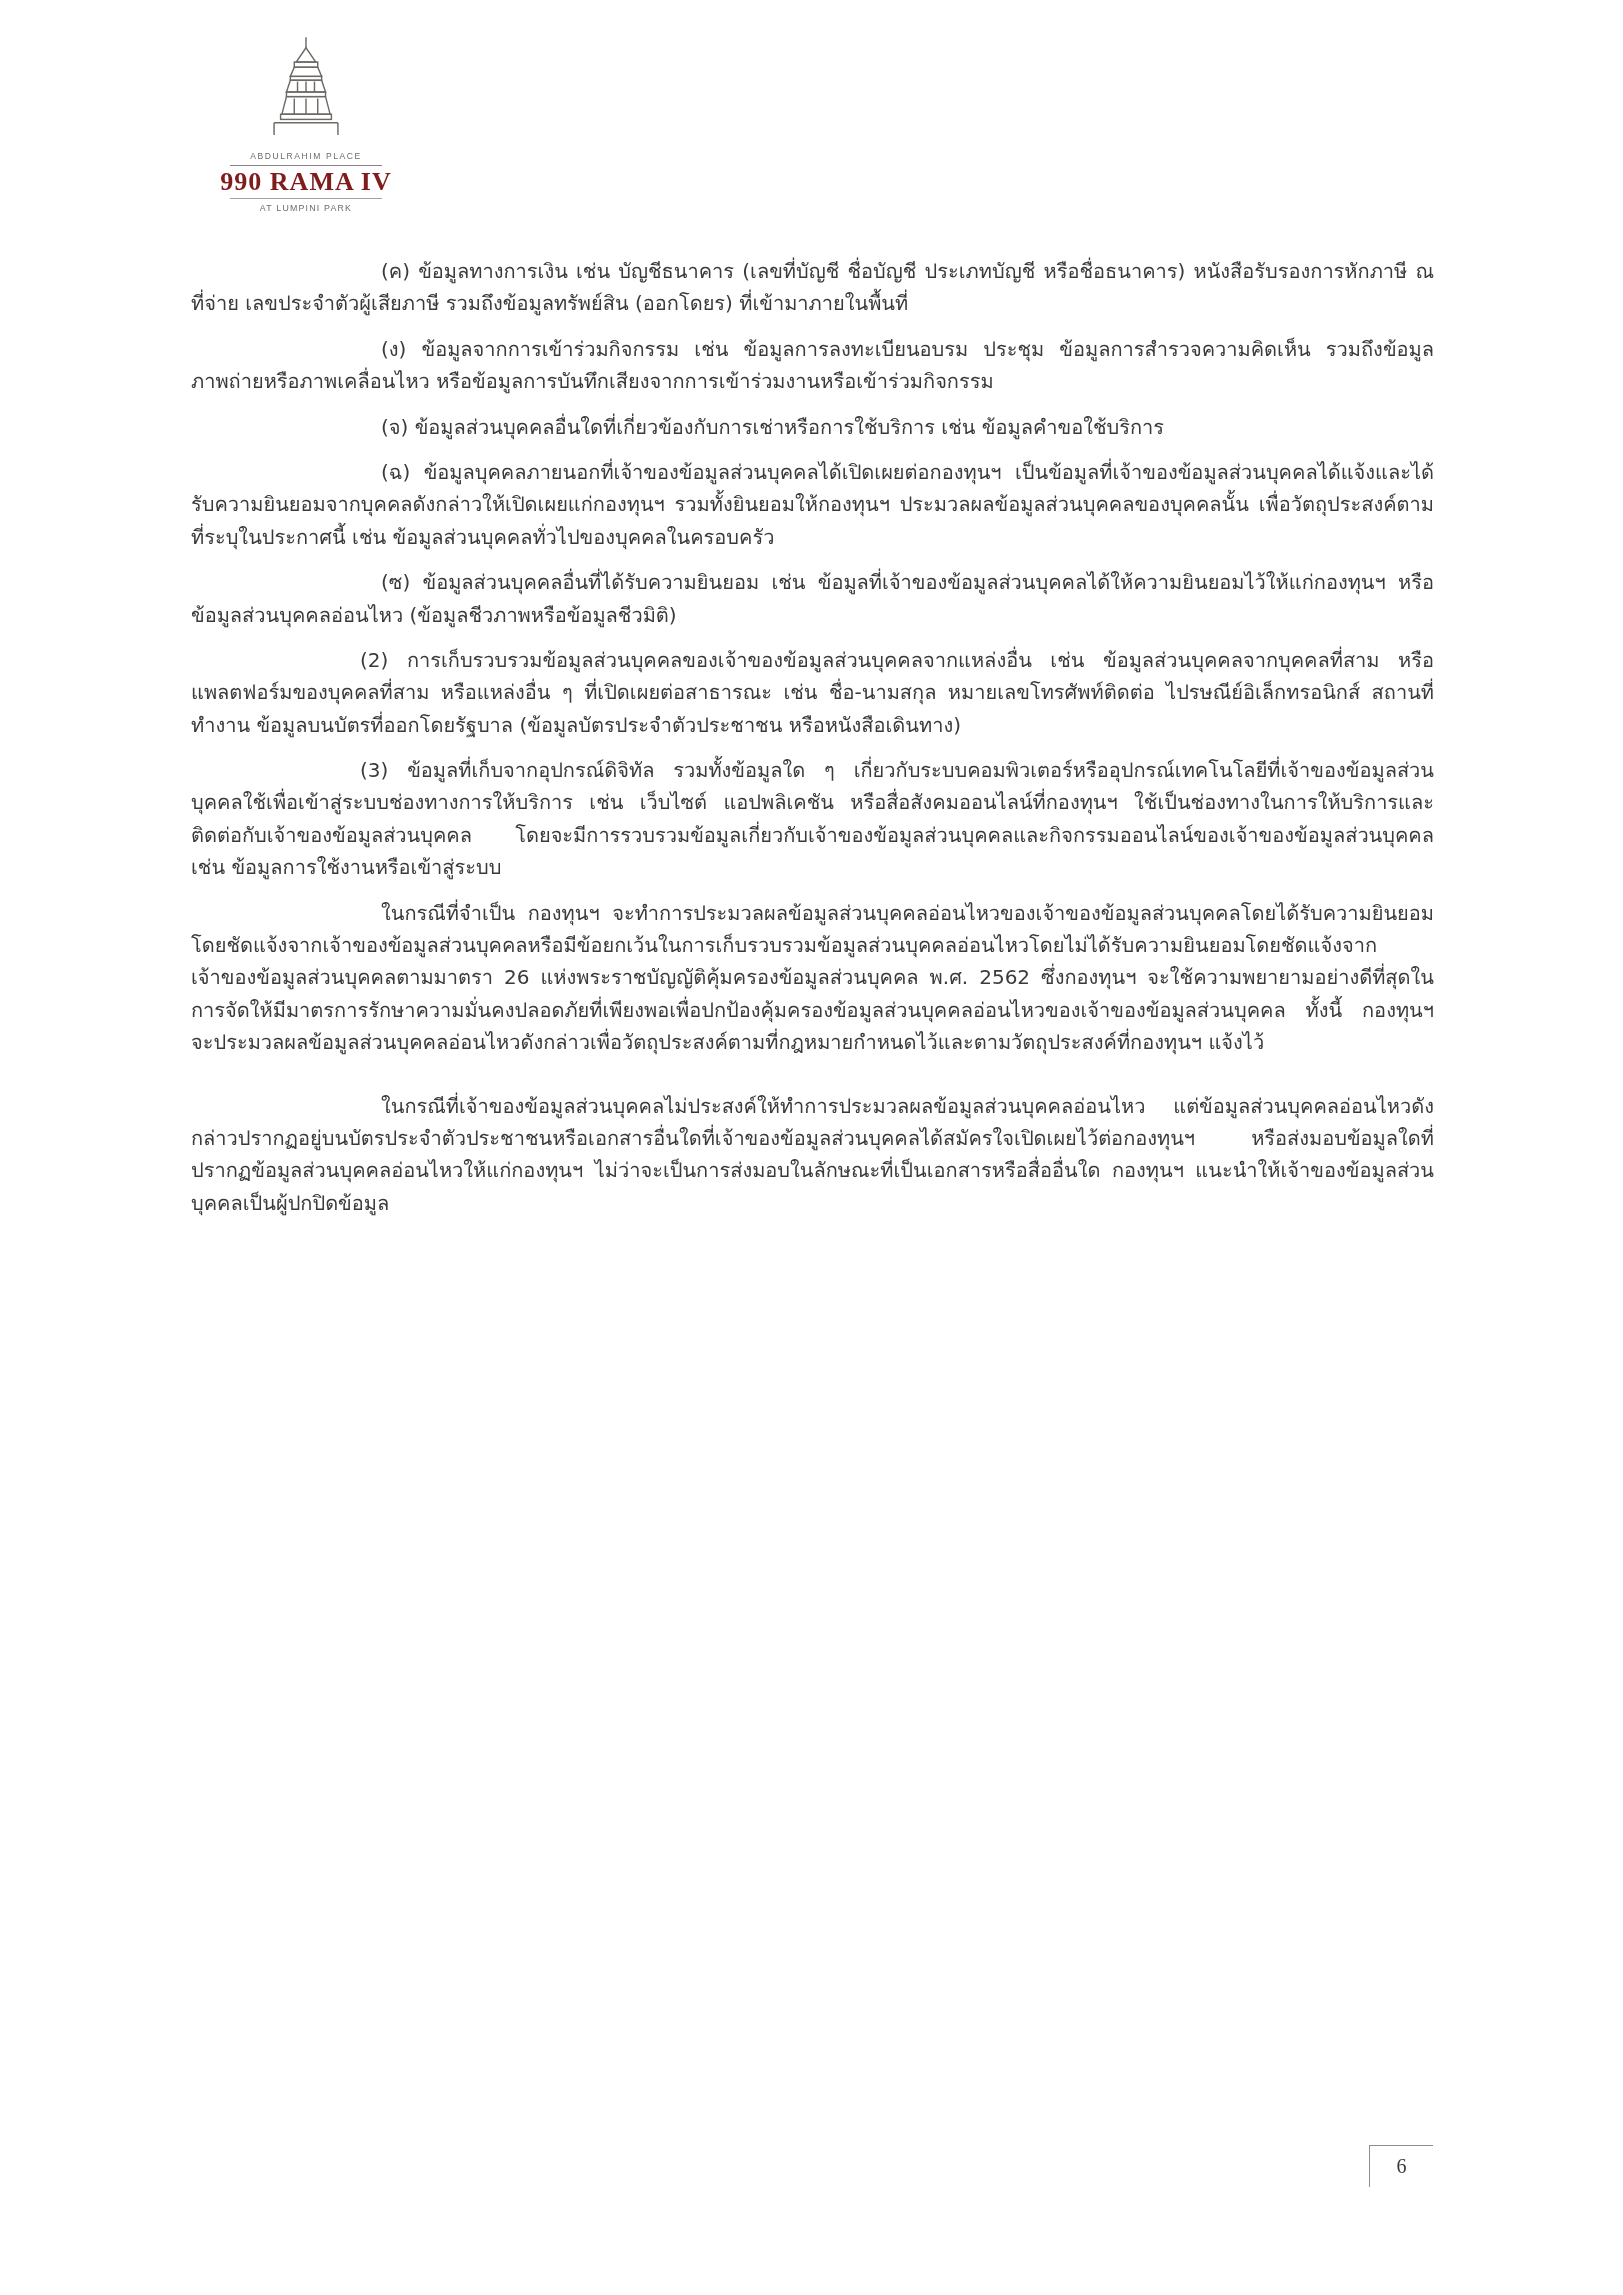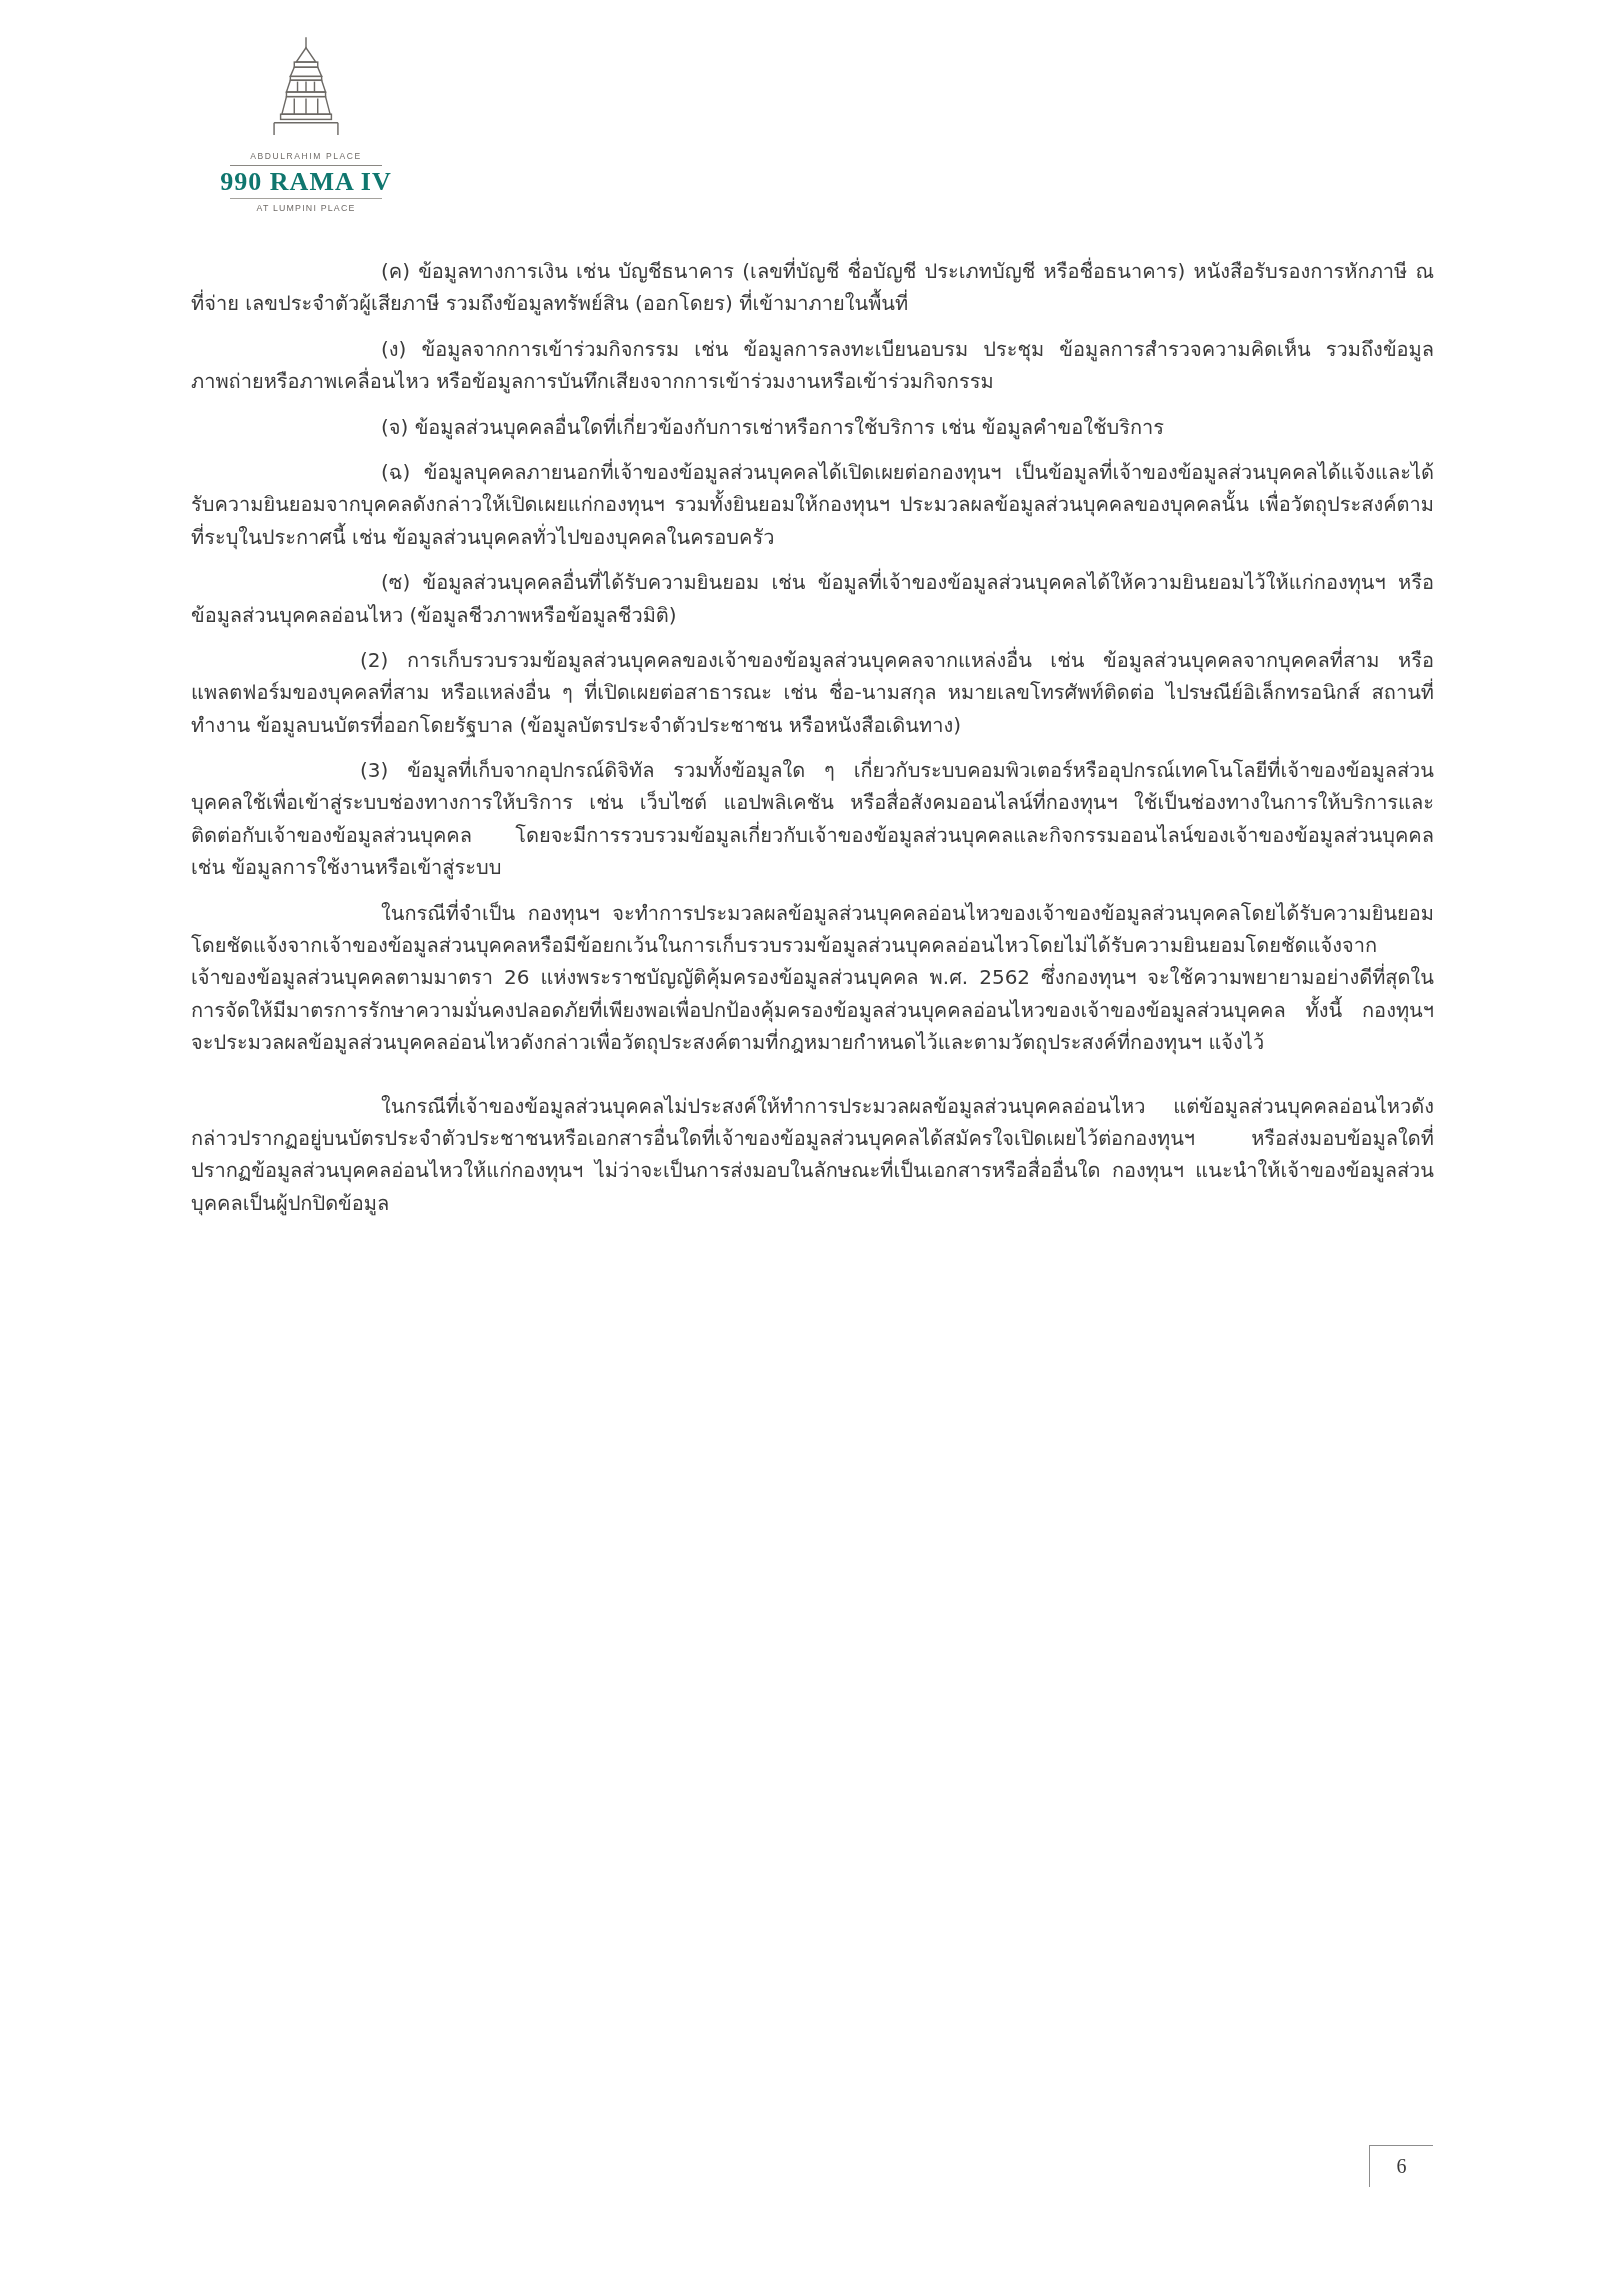--- a/index.html
+++ b/index.html
@@ -40,21 +40,21 @@
     font-size: 8.5px;
     letter-spacing: 1.6px;
     color: #6e6a66;
     margin-top: 1.3px;
     font-family: "Liberation Sans", sans-serif;
   }
   .logo-main {
     font-size: 26px;
     font-weight: bold;
     letter-spacing: 1px;
-    color: #0f766e;
+    color: #7f1d1d;
     font-family: "Liberation Serif", serif;
     line-height: 1.05;
     margin-top: 2px;
   }
   .logo-tag {
     font-size: 8.8px;
     letter-spacing: 1.2px;
     color: #6e6a66;
     margin-top: 3.9px;
     font-family: "Liberation Sans", sans-serif;
@@ -138,21 +138,21 @@
           <line x1="26" y1="133" x2="124" y2="133"></line>
           <line x1="26" y1="133" x2="26" y2="152"></line>
           <line x1="124" y1="133" x2="124" y2="152"></line>
         </g>
       </svg>
     </div>
     <div class="logo-sub">ABDULRAHIM PLACE</div>
     <div class="logo-rule"></div>
     <div class="logo-main">990 RAMA IV</div>
     <div class="logo-rule thin"></div>
-    <div class="logo-tag">AT LUMPINI PLACE</div>
+    <div class="logo-tag">AT LUMPINI PARK</div>
   </div>
 
   <div class="content">
     <p class="ind-lg">(ค)  ข้อมูลทางการเงิน เช่น บัญชีธนาคาร (เลขที่บัญชี ชื่อบัญชี ประเภทบัญชี หรือชื่อธนาคาร) หนังสือรับรองการหักภาษี ณ ที่จ่าย เลขประจำตัวผู้เสียภาษี รวมถึงข้อมูลทรัพย์สิน (ออกโดยร) ที่เข้ามาภายในพื้นที่</p>
     <p class="ind-lg gap">(ง)  ข้อมูลจากการเข้าร่วมกิจกรรม เช่น ข้อมูลการลงทะเบียนอบรม ประชุม ข้อมูลการสำรวจความคิดเห็น รวมถึงข้อมูลภาพถ่ายหรือภาพเคลื่อนไหว หรือข้อมูลการบันทึกเสียงจากการเข้าร่วมงานหรือเข้าร่วมกิจกรรม</p>
     <p class="ind-lg gap">(จ)  ข้อมูลส่วนบุคคลอื่นใดที่เกี่ยวข้องกับการเช่าหรือการใช้บริการ เช่น ข้อมูลคำขอใช้บริการ</p>
     <p class="ind-lg gap">(ฉ)  ข้อมูลบุคคลภายนอกที่เจ้าของข้อมูลส่วนบุคคลได้เปิดเผยต่อกองทุนฯ เป็นข้อมูลที่เจ้าของข้อมูลส่วนบุคคลได้แจ้งและได้รับความยินยอมจากบุคคลดังกล่าวให้เปิดเผยแก่กองทุนฯ รวมทั้งยินยอมให้กองทุนฯ ประมวลผลข้อมูลส่วนบุคคลของบุคคลนั้น เพื่อวัตถุประสงค์ตามที่ระบุในประกาศนี้ เช่น ข้อมูลส่วนบุคคลทั่วไปของบุคคลในครอบครัว</p>
     <p class="ind-lg gap">(ซ)  ข้อมูลส่วนบุคคลอื่นที่ได้รับความยินยอม เช่น ข้อมูลที่เจ้าของข้อมูลส่วนบุคคลได้ให้ความยินยอมไว้ให้แก่กองทุนฯ หรือข้อมูลส่วนบุคคลอ่อนไหว (ข้อมูลชีวภาพหรือข้อมูลชีวมิติ)</p>
     <p class="ind-md gap">(2)   การเก็บรวบรวมข้อมูลส่วนบุคคลของเจ้าของข้อมูลส่วนบุคคลจากแหล่งอื่น  เช่น  ข้อมูลส่วนบุคคลจากบุคคลที่สาม  หรือแพลตฟอร์มของบุคคลที่สาม  หรือแหล่งอื่น ๆ ที่เปิดเผยต่อสาธารณะ  เช่น ชื่อ-นามสกุล  หมายเลขโทรศัพท์ติดต่อ  ไปรษณีย์อิเล็กทรอนิกส์  สถานที่ทำงาน  ข้อมูลบนบัตรที่ออกโดยรัฐบาล (ข้อมูลบัตรประจำตัวประชาชน หรือหนังสือเดินทาง)</p>
     <p class="ind-md gap">(3)   ข้อมูลที่เก็บจากอุปกรณ์ดิจิทัล รวมทั้งข้อมูลใด ๆ เกี่ยวกับระบบคอมพิวเตอร์หรืออุปกรณ์เทคโนโลยีที่เจ้าของข้อมูลส่วนบุคคลใช้เพื่อเข้าสู่ระบบช่องทางการให้บริการ เช่น เว็บไซต์ แอปพลิเคชัน หรือสื่อสังคมออนไลน์ที่กองทุนฯ ใช้เป็นช่องทางในการให้บริการและติดต่อกับเจ้าของข้อมูลส่วนบุคคล โดยจะมีการรวบรวมข้อมูลเกี่ยวกับเจ้าของข้อมูลส่วนบุคคลและกิจกรรมออนไลน์ของเจ้าของข้อมูลส่วนบุคคล  เช่น ข้อมูลการใช้งานหรือเข้าสู่ระบบ</p>

